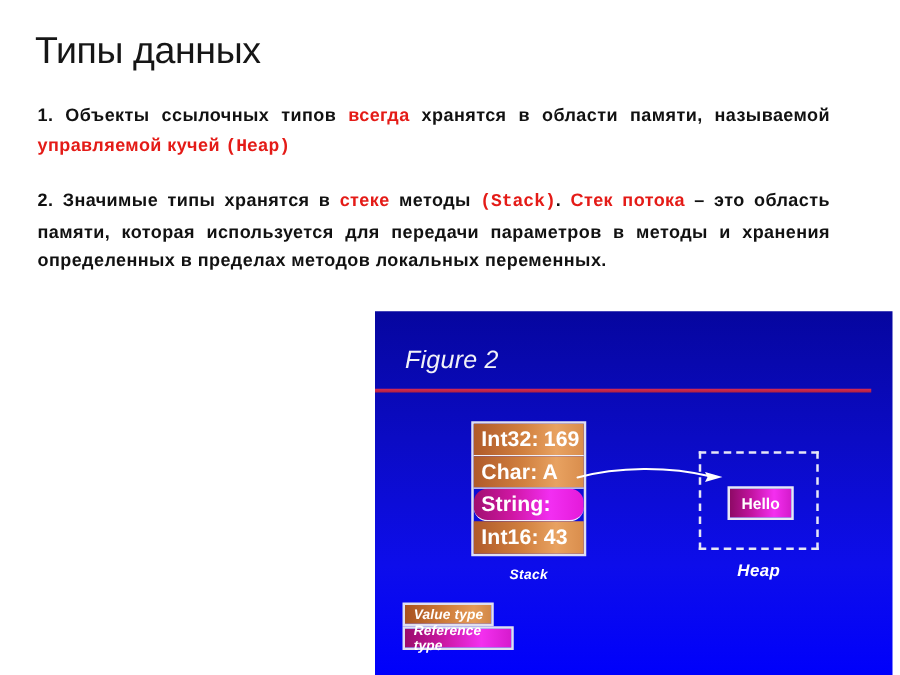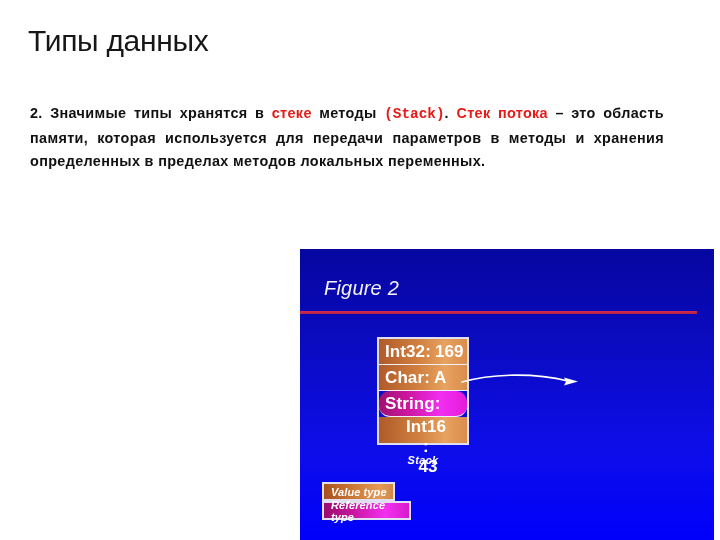--- a/index.html
+++ b/index.html
@@ -107,21 +107,20 @@
     align-items: center;
     padding-left: 6px;
     font-size: 17px;
     font-weight: bold;
     color: #ffffff;
     white-space: nowrap;
     letter-spacing: 0.1px;
   }
   .stack-row:last-child {
     border-bottom: none;
-    flex-direction: column;
   }
   .stack-row.value-type {
     background: linear-gradient(90deg, #b05a2a 0%, #d1803f 45%, #e8a261 75%, #d98d4c 100%);
   }
   .stack-row.ref-type {
     background: linear-gradient(90deg, #a01070 0%, #cf17a3 35%, #f22ef2 70%, #e41ad9 100%);
     border-radius: 11px;
   }
   .row-type {
     font-weight: bold;
@@ -220,20 +219,21 @@
     background: linear-gradient(90deg, #9a0c6c 0%, #c916a1 35%, #f330ef 72%, #d61bcd 100%);
   }
 </style>
 </head>
 <body>
 
 <div id="slide-title">Типы данных</div>
 
 <div id="body-text">
 
+  <p><span>1. Объекты ссылочных типов </span><span class="hl">всегда</span><span> хранятся в области памяти, называемой </span><span class="hl">управляемой кучей</span><span> </span><span class="hl mono">(Heap)</span></p>
 
   <div class="para-gap"></div>
 
   <p><span>2. Значимые типы хранятся в </span><span class="hl">стеке</span><span> методы </span><span class="hl mono">(Stack)</span><span>. </span><span class="hl">Стек потока</span><span> – это область памяти, которая используется для передачи параметров в методы и хранения определенных в пределах методов локальных переменных.</span></p>
 
 </div>
 
 <div id="figure-panel">
 
   <div id="figure-caption">Figure 2</div>
@@ -264,20 +264,26 @@
       <div class="stack-row value-type">
         <span class="row-type">Int16</span>
           <span class="row-sep">:</span>
           <span class="row-val">43</span>
       </div>
 
     </div>
     <div id="stack-label">Stack</div>
   </div>
 
+  <div id="heap-group">
+    <div id="heap-dashed">
+      <div id="hello-box">Hello</div>
+    </div>
+    <div id="heap-label">Heap</div>
+  </div>
 
   <svg id="ref-arrow" viewBox="0 0 126 30" xmlns="http://www.w3.org/2000/svg">
     <path d="M2 11 C 34 2, 76 2, 108 10" stroke="#ffffff" stroke-width="1.6" fill="none" stroke-linecap="round"></path>
     <path d="M118 10.5 L 104 6.5 L 106 10.5 L 104 14.5 Z" fill="#ffffff"></path>
   </svg>
 
   <div id="legend">
     <div class="legend-item value-type">Value type</div>
     <div class="legend-item ref-type">Reference type</div>
   </div>

